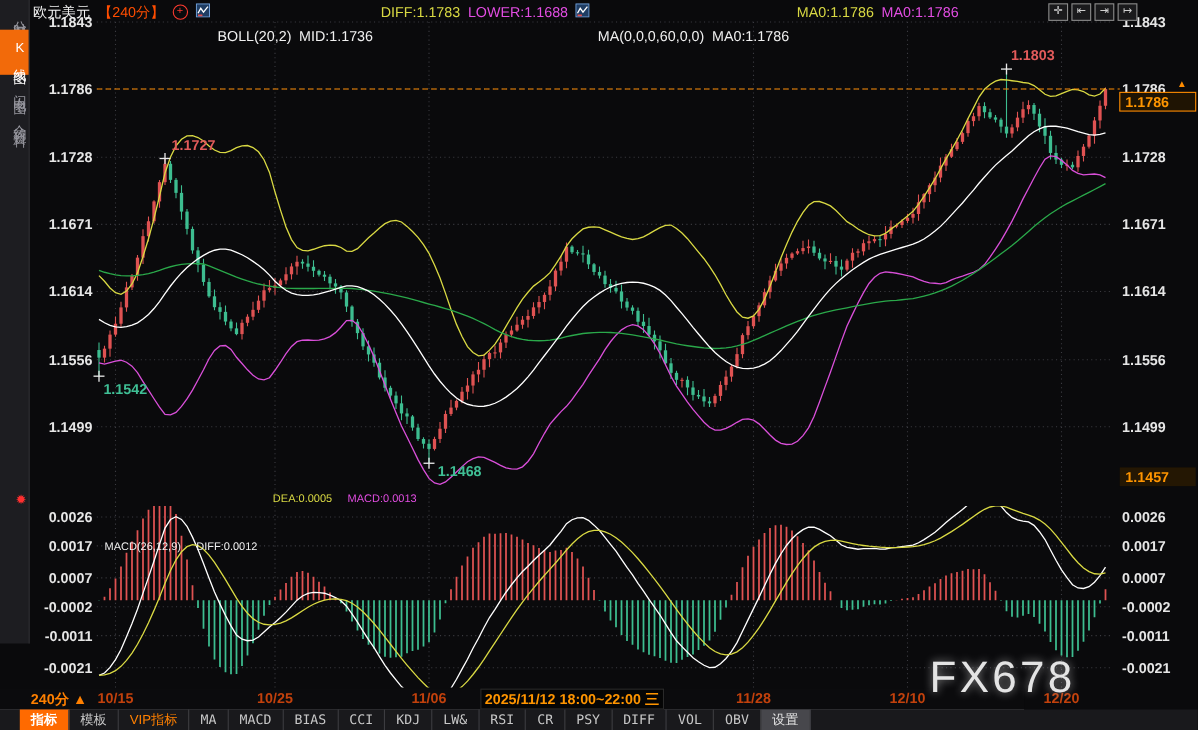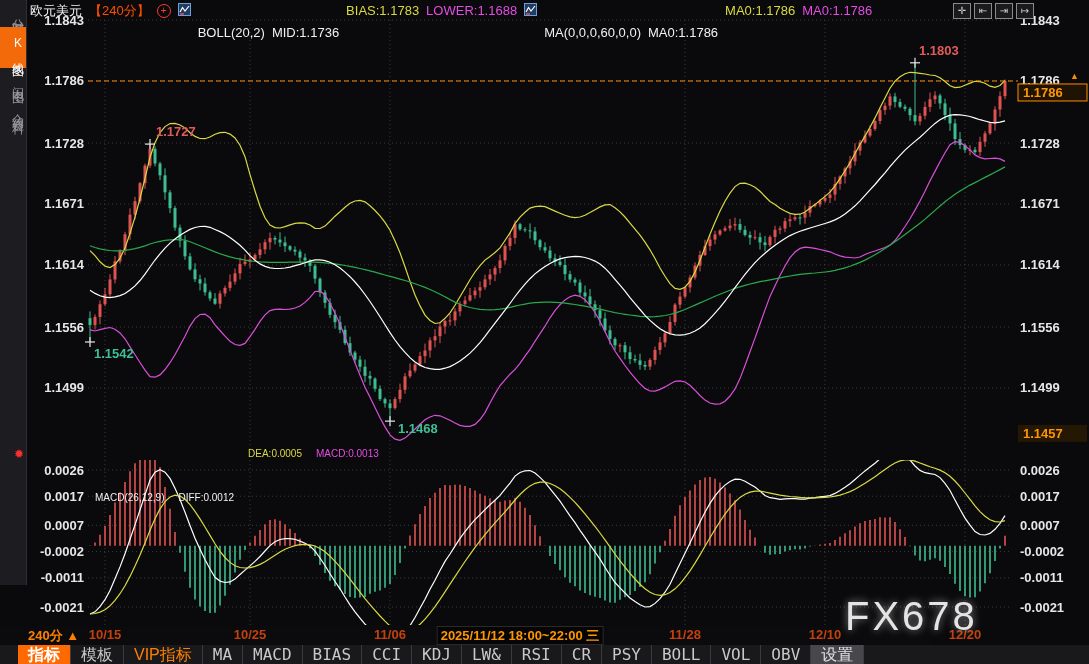--- a/index.html
+++ b/index.html
@@ -36,21 +36,21 @@
              text-shadow:0 0 9px rgba(255,255,255,.55);z-index:8;}
   
   .date-row{position:absolute;left:0;top:626px;width:931px;height:19px;background:#0b0b0d;
             border-bottom:1px solid #6f6f73;z-index:7;font-size:13px;}
   .date-tick{position:absolute;top:1px;transform:translateX(-50%);color:#c2410c;font-weight:700;}
   .date-highlight{position:absolute;top:0;transform:translateX(-50%);color:#ff9500;font-weight:700;
                   background:#050505;border:1px solid #2a2a2a;padding:0 3px;line-height:17px;}
   .period-badge{position:absolute;left:28px;top:1px;color:#ff8000;font-weight:700;}
   .tab-row{position:absolute;left:0;top:645px;width:1089px;height:19px;background:#19191c;
            display:flex;align-items:stretch;padding-left:18px;box-sizing:border-box;z-index:7;}
-  .btab{font-size:16px;line-height:19px;padding:0 10px;color:#c8c8c8;border-right:1px solid #3c3c40;
+  .btab{font-size:12px;line-height:19px;padding:0 10px;color:#c8c8c8;border-right:1px solid #3c3c40;
         cursor:pointer;font-family:"DejaVu Sans Mono","Liberation Sans",monospace;}
   .btab.cjk{font-family:"Liberation Sans",sans-serif;}
   .btab.active{background:#ff6a00;color:#fff;font-weight:700;}
   .btab.vip{color:#ff8000;}
   .btab.settings{background:#47474c;color:#e2e2e2;}
 </style>
 </head>
 <body>
 
 <div class="app">
@@ -704,21 +704,21 @@
     <span class="plus-icon">+</span>
     <span class="mini-chart-icon">
       <svg width="13" height="13">
           <rect x="0.5" y="0.5" width="12" height="12" fill="#1f3d63" stroke="#6f9fd8"></rect>
           <polyline points="2,9 4.5,4.5 7,8 11,3" fill="none" stroke="#fff" stroke-width="1.2"></polyline>
           <line x1="2" y1="11" x2="6" y2="11" stroke="#e05050" stroke-width="1.5"></line>
         </svg>
     </span>
     <span class="t-white">BOLL(20,2)</span>
     <span class="t-white">MID:1.1736</span>
-    <span class="t-yellow">BIAS:1.1783</span>
+    <span class="t-yellow">DIFF:1.1783</span>
     <span class="t-magenta">LOWER:1.1688</span>
     <span class="mini-chart-icon">
       <svg width="13" height="13">
           <rect x="0.5" y="0.5" width="12" height="12" fill="#1f3d63" stroke="#6f9fd8"></rect>
           <polyline points="2,9 4.5,4.5 7,8 11,3" fill="none" stroke="#fff" stroke-width="1.2"></polyline>
           <line x1="2" y1="11" x2="6" y2="11" stroke="#e05050" stroke-width="1.5"></line>
         </svg>
     </span>
     <span class="t-white">MA(0,0,0,60,0,0)</span>
     <span class="t-white">MA0:1.1786</span>
@@ -762,19 +762,19 @@
       <div class="btab vip cjk">VIP指标</div>
       <div class="btab">MA</div>
       <div class="btab">MACD</div>
       <div class="btab">BIAS</div>
       <div class="btab">CCI</div>
       <div class="btab">KDJ</div>
       <div class="btab">LW&amp;</div>
       <div class="btab">RSI</div>
       <div class="btab">CR</div>
       <div class="btab">PSY</div>
-      <div class="btab">BOLL</div>
+      <div class="btab">DIFF</div>
       <div class="btab">VOL</div>
       <div class="btab">OBV</div>
       <div class="btab settings cjk">设置</div>
     </div>
 
 </div>
 
 </body></html>

